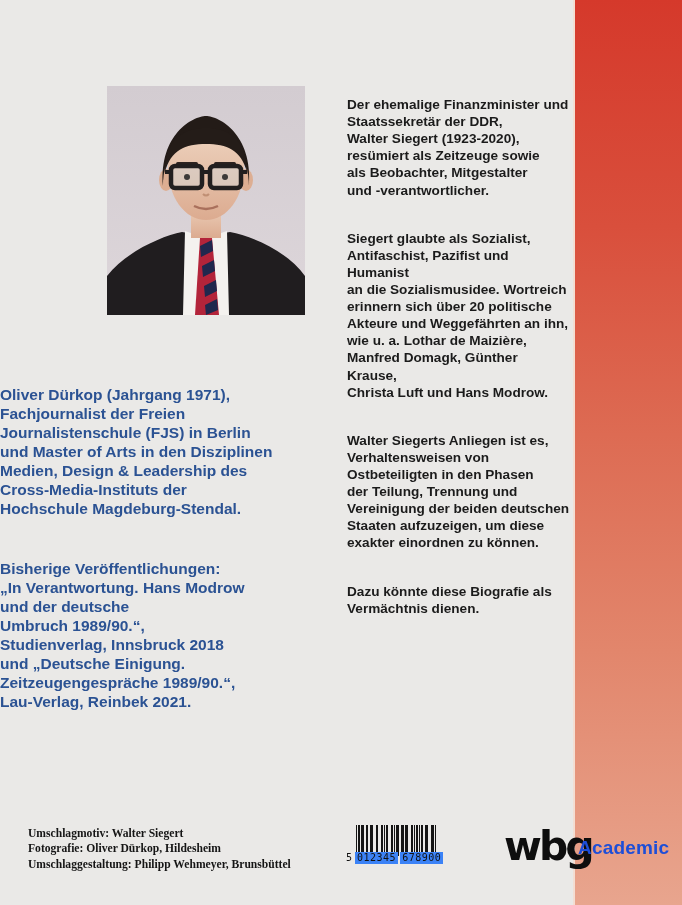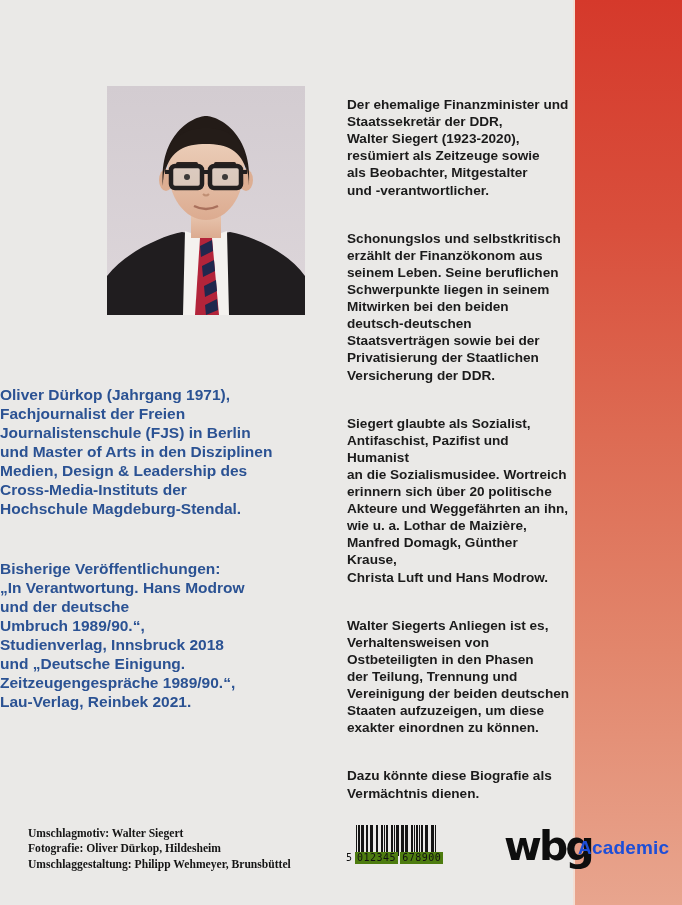--- a/index.html
+++ b/index.html
@@ -36,21 +36,21 @@
       repeating-linear-gradient(90deg,#141414 0 1px,transparent 1px 7px),
       repeating-linear-gradient(90deg,transparent 0 3px,#141414 3px 4px,transparent 4px 11px);}
   #barcode .guard{position:absolute;top:0;width:3px;height:39px;
     background:repeating-linear-gradient(90deg,#141414 0 1px,#eae9e7 1px 2px,#141414 2px 3px);}
   #barcode .guard.g-left{left:10px;}
   #barcode .guard.g-mid{left:48px;}
   #barcode .guard.g-right{left:87px;}
   #barcode .digits{position:absolute;left:0;top:27px;display:flex;align-items:flex-start;
     font-family:"DejaVu Sans Mono",monospace;font-size:10px;line-height:12px;color:#111;}
   #barcode .digits .lead{width:9px;}
-  #barcode .digits .grp{background:#4d7c0f;padding:0 2px;letter-spacing:0.5px;margin-right:2px;}
+  #barcode .digits .grp{background:#3b82f6;padding:0 2px;letter-spacing:0.5px;margin-right:2px;}
 
   
   #brand{position:absolute;left:504px;top:828px;width:170px;height:46px;}
   #brand .wordmark{position:absolute;left:0;top:-6px;font-family:"DejaVu Sans",sans-serif;
     font-weight:bold;font-size:41px;letter-spacing:-3px;color:#0e0e0e;line-height:48px;}
   #brand .imprint{position:absolute;left:74px;top:9px;font-weight:bold;font-size:19px;
     color:#1d4ed8;letter-spacing:0.2px;}
 </style>
 </head>
 <body>
@@ -128,29 +128,20 @@
 Lau-Verlag, Reinbek 2021.</p>
   </div>
 
   <div class="blurb-col">
     <p class="para">Der ehemalige Finanzminister und
 Staatssekretär der DDR,
 Walter Siegert (1923-2020),
 resümiert als Zeitzeuge sowie
 als Beobachter, Mitgestalter
 und -verantwortlicher.</p>
-    <p class="para">Schonungslos und selbstkritisch
-erzählt der Finanzökonom aus
-seinem Leben. Seine beruflichen
-Schwerpunkte liegen in seinem
-Mitwirken bei den beiden
-deutsch-deutschen
-Staatsverträgen sowie bei der
-Privatisierung der Staatlichen
-Versicherung der DDR.</p>
     <p class="para">Siegert glaubte als Sozialist,
 Antifaschist, Pazifist und Humanist
 an die Sozialismusidee. Wortreich
 erinnern sich über 20 politische
 Akteure und Weggefährten an ihn,
 wie u. a. Lothar de Maizière,
 Manfred Domagk, Günther Krause,
 Christa Luft und Hans Modrow.</p>
     <p class="para">Walter Siegerts Anliegen ist es,
 Verhaltensweisen von

